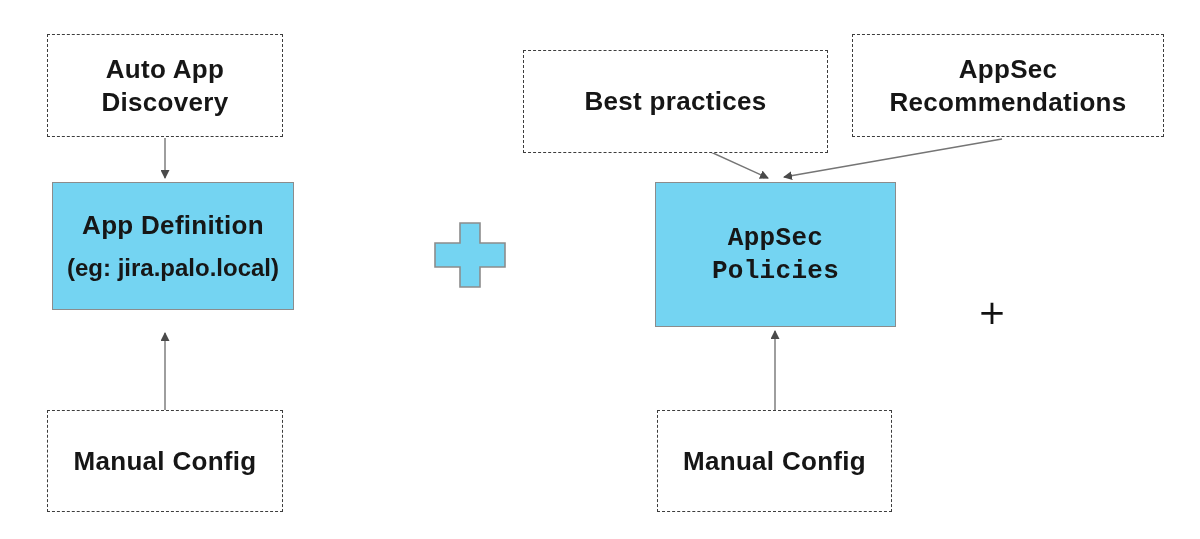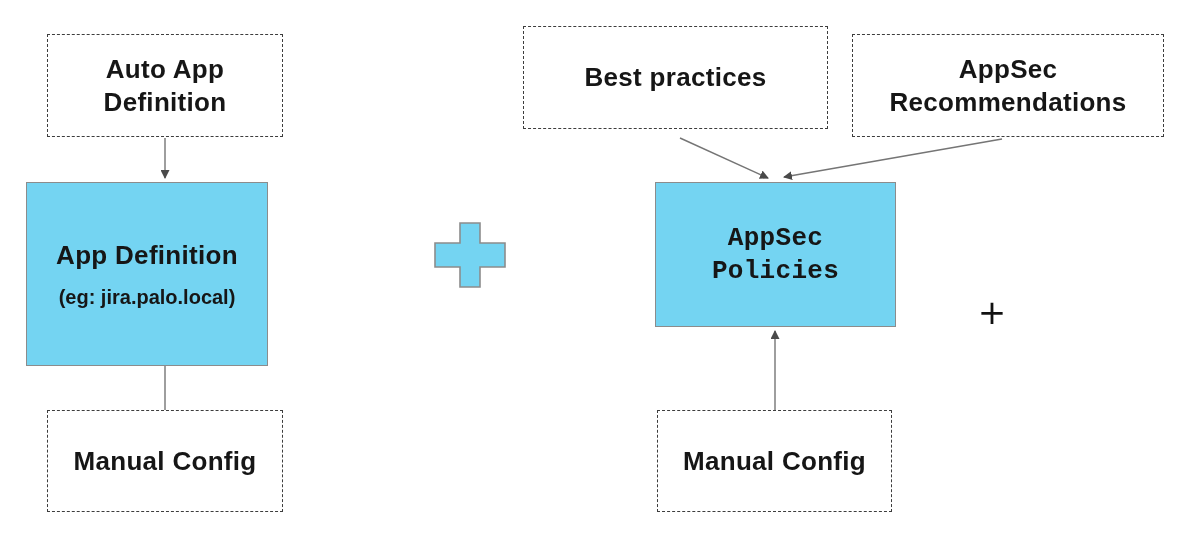--- a/index.html
+++ b/index.html
@@ -34,21 +34,21 @@
     border: 1.5px solid #8c8c8c;
   }
   .label {
     font-size: 26px;
     font-weight: 700;
     line-height: 1.25;
     letter-spacing: 0.3px;
     color: #161616;
   }
   .sublabel {
-    font-size: 20px;
+    font-size: 24px;
     font-weight: 700;
     line-height: 1.2;
     margin-top: 13px;
     color: #161616;
   }
   .wrap-mid    { max-width: 160px; }
   .wrap-wide   { max-width: 260px; }
 
   #arrow-layer, #shape-layer {
     position: absolute;
@@ -89,33 +89,33 @@
       <line x1="1002" y1="139" x2="784" y2="177" marker-end="url(#ah)"></line>
       <line x1="775" y1="410" x2="775" y2="331" marker-end="url(#ah)"></line>
     </g>
   </svg>
 
   <svg id="shape-layer" viewBox="0 0 1200 539" xmlns="http://www.w3.org/2000/svg">
     <path d="M460 223 h20 v20 h25 v24 h-25 v20 h-20 v-20 h-25 v-24 h25 z" fill="#74d4f2" stroke="#8c8c8c" stroke-width="1.6"></path>
   </svg>
 
   <div class="node dashed" style="left:47px; top:34px; width:236px; height:103px;">
-    <span class="label wrap-mid">Auto App Definition</span>
+    <span class="label wrap-mid">Auto App Discovery</span>
   </div>
 
-  <div class="node solid" style="left:26px; top:182px; width:242px; height:184px;">
+  <div class="node solid" style="left:52px; top:182px; width:242px; height:128px;">
     <span class="label">App Definition</span>
     <span class="sublabel">(eg: jira.palo.local)</span>
   </div>
 
   <div class="node dashed" style="left:47px; top:410px; width:236px; height:102px;">
     <span class="label">Manual Config</span>
   </div>
 
-  <div class="node dashed" style="left:523px; top:26px; width:305px; height:103px;">
+  <div class="node dashed" style="left:523px; top:50px; width:305px; height:103px;">
     <span class="label">Best practices</span>
   </div>
 
   <div class="node dashed" style="left:852px; top:34px; width:312px; height:103px;">
     <span class="label wrap-wide">AppSec Recommendations</span>
   </div>
 
   <div class="node solid" style="left:655px; top:182px; width:241px; height:145px;font-family:Liberation Mono, monospace;">
     <span class="label wrap-mid">AppSec Policies</span>
   </div>

